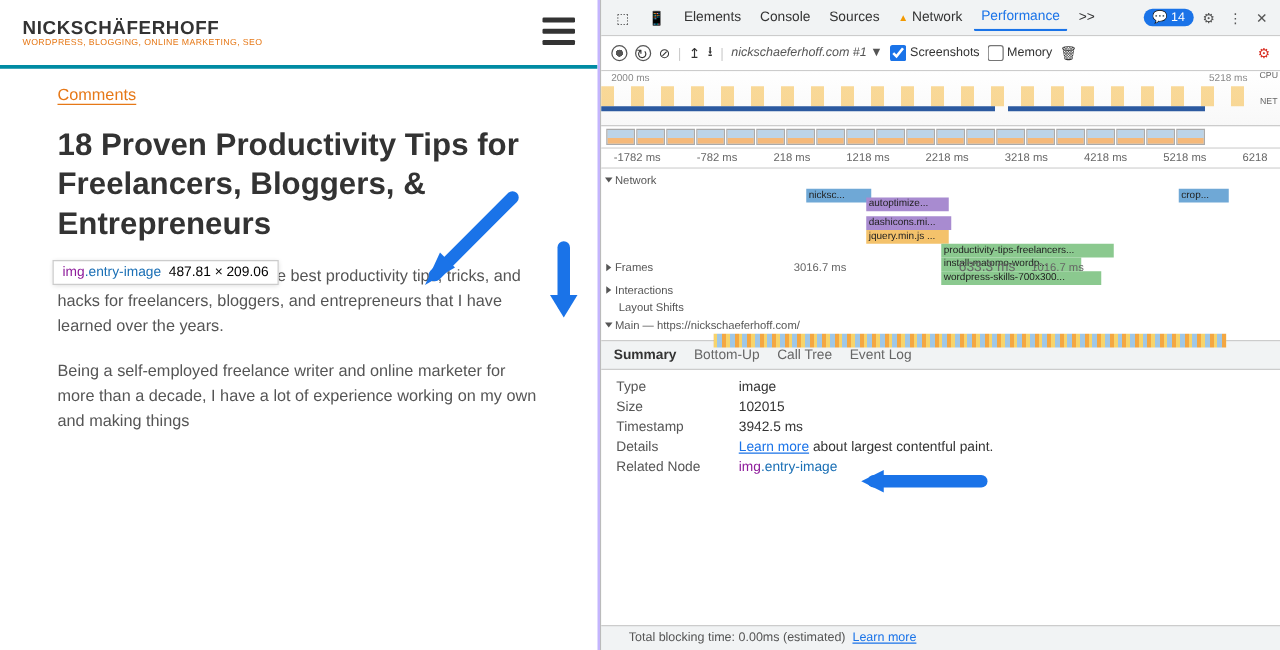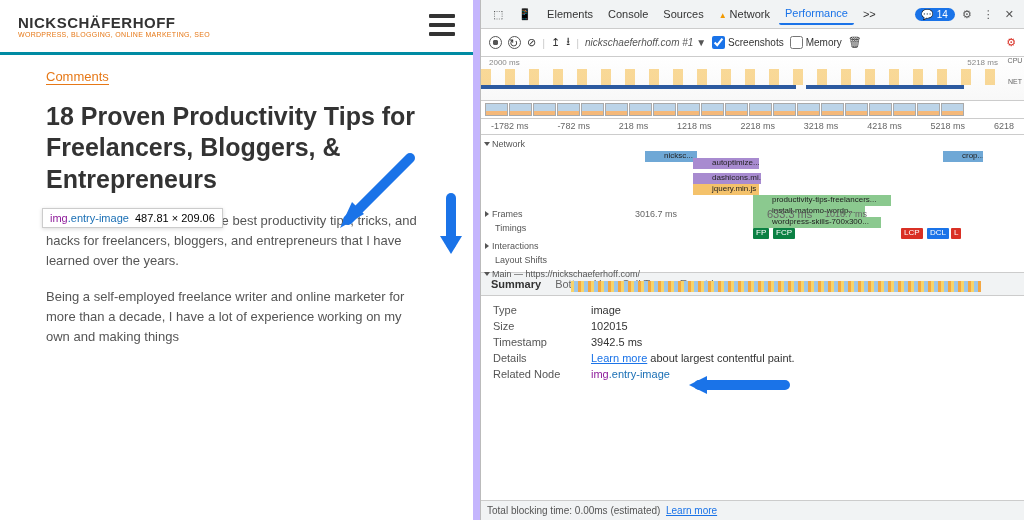--- a/index.html
+++ b/index.html
@@ -1,17 +1,17 @@
 <!DOCTYPE html>
 <html><head>
 <meta charset="utf-8">
 <style>
 *{margin:0;padding:0;box-sizing:border-box;font-family:Segoe UI,Arial,sans-serif}
 body{width:1024px;height:520px;display:flex;background:#fff;overflow:hidden;position:relative}
-.left{width:480px;border-right:7px solid #c4b5fd;position:relative;overflow:hidden}
+.left{width:480px;border-right:2px solid #c4b5fd;position:relative;overflow:hidden}
 .header{padding:14px 18px;display:flex;justify-content:space-between;align-items:flex-start;border-bottom:3px solid #008ba3}
 .logo-title{font-size:15px;font-weight:700;color:#333;letter-spacing:.5px}
 .logo-sub{font-size:7px;color:#e67817;letter-spacing:.3px}
 .hamburger{display:flex;flex-direction:column;gap:5px;cursor:pointer}
 .hamburger span{width:26px;height:4px;background:#333;border-radius:1px}
 .crumb{padding:12px 46px 4px}
 .crumb a{color:#e67817;font-size:13px;text-decoration:none;border-bottom:1px solid #e67817}
 .content{padding:12px 46px}
 h1{font-size:25px;font-weight:600;color:#333;line-height:1.25}
 .tooltip{position:absolute;top:208px;left:42px;background:#fff;border:1px solid #ccc;padding:3px 7px;font-size:11px;z-index:5;box-shadow:0 1px 4px rgba(0,0,0,.15)}
@@ -51,33 +51,33 @@
 .ov-blue{position:absolute;top:28px;left:0;right:18px;height:4px;background:linear-gradient(90deg,#2c5aa0 0 60%,transparent 60% 62%,#2c5aa0 62% 92%,transparent 92%)}
 .ov-side{position:absolute;right:0;top:0;width:18px;font-size:7px;color:#666;text-align:center}
 .strip{height:18px;background:#fff;border-bottom:1px solid #ccc;display:flex;gap:1px;padding:2px 4px;overflow:hidden}
 .thumb{width:23px;height:13px;background:linear-gradient(#bcd4e8 60%,#f5b97a 60%);border:1px solid #aaa}
 .ruler{height:16px;background:#fff;border-bottom:1px solid #ccc;display:flex;justify-content:space-between;padding:2px 10px;font-size:9px;color:#666}
 .flame{background:#fff;border-bottom:1px solid #ccc;padding:2px 4px;position:relative;height:138px}
 .row{display:flex;align-items:center;height:14px;font-size:9px;position:relative}
 .row .lbl{width:80px;color:#555}
 .tri{display:inline-block;width:0;height:0;border-left:4px solid #555;border-top:3px solid transparent;border-bottom:3px solid transparent;margin-right:3px}
 .tri.open{transform:rotate(90deg)}
-.bar{position:absolute;height:11px;font-size:8px;color:#222;padding:0 19px;overflow:hidden;white-space:nowrap}
+.bar{position:absolute;height:11px;font-size:8px;color:#222;padding:0 2px;overflow:hidden;white-space:nowrap}
 .marker{position:absolute;height:11px;font-size:8px;color:#fff;padding:0 3px;border-radius:1px}
 .mainband{position:absolute;height:11px;background:repeating-linear-gradient(90deg,#f7d46b 0 3px,#9ec7e8 3px 7px,#f4a742 7px 10px)}
 .subtabs{display:flex;gap:14px;padding:5px 10px;background:#f1f3f4;border-bottom:1px solid #ccc;font-size:11px}
 .subtabs span{cursor:pointer;color:#666}
 .subtabs span.act{color:#333;font-weight:600}
 .details{background:#fff;padding:6px 12px;font-size:11px;color:#333;flex:1;position:relative}
 .drow{display:flex;gap:10px;padding:2px 0}
 .drow .k{width:88px;color:#555}
 .link{color:#1a73e8;text-decoration:underline;cursor:pointer}
 .node-el{color:#8e1c9b}
 .node-cls{color:#1a6fb5}
-.foot{border-top:1px solid #ccc;padding:4px 6px;font-size:10px;color:#555;background:#f1f3f4}
+.foot{border-top:1px solid #ccc;padding:4px 22px;font-size:10px;color:#555;background:#f1f3f4}
 </style>
 </head>
 <body>
 
 <div class="left">
   <div class="header">
     <div>
       <div class="logo-title">NICKSCHÄFERHOFF</div>
       <div class="logo-sub">WORDPRESS, BLOGGING, ONLINE MARKETING, SEO</div>
     </div>
@@ -208,30 +208,20 @@
         <div class="bar" style="left: 268px; width: 112px; top: 55px; background: rgb(139, 201, 143);">install-matomo-wordp...</div>
         <div class="bar" style="left: 268px; width: 128px; top: 66px; background: rgb(139, 201, 143);">wordpress-skills-700x300...</div>
       </div>
     <div class="row">
         <span class="tri"></span>
         <span class="lbl">Frames</span>
       <span style="position:absolute;left:150px;font-size:9px;color:#666">3016.7 ms</span>
       <span style="position:absolute;left:282px;font-size:11px;color:#666">633.3 ms</span>
       <span style="position:absolute;left:340px;font-size:9px;color:#666">1016.7 ms</span>
     </div>
-    <div class="row">
-        <span class="lbl" style="margin-left:10px">Timings</span>
-      <div id="markers">
-          <span class="marker" style="left: 268px; background: rgb(11, 128, 67);">FP</span>
-          <span class="marker" style="left: 288px; background: rgb(11, 128, 67);">FCP</span>
-          <span class="marker" style="left: 416px; background: rgb(217, 48, 37);">LCP</span>
-          <span class="marker" style="left: 442px; background: rgb(26, 115, 232);">DCL</span>
-          <span class="marker" style="left: 466px; background: rgb(217, 48, 37);">L</span>
-        </div>
-    </div>
     <div class="row" style="margin-top:4px">
         <span class="tri"></span>
         <span class="lbl">Interactions</span>
       </div>
     <div class="row">
         <span class="lbl" style="margin-left:10px">Layout Shifts</span>
       </div>
     <div class="row">
         <span class="tri open"></span>
         <span class="lbl" style="width:auto">Main — https://nickschaeferhoff.com/</span>

